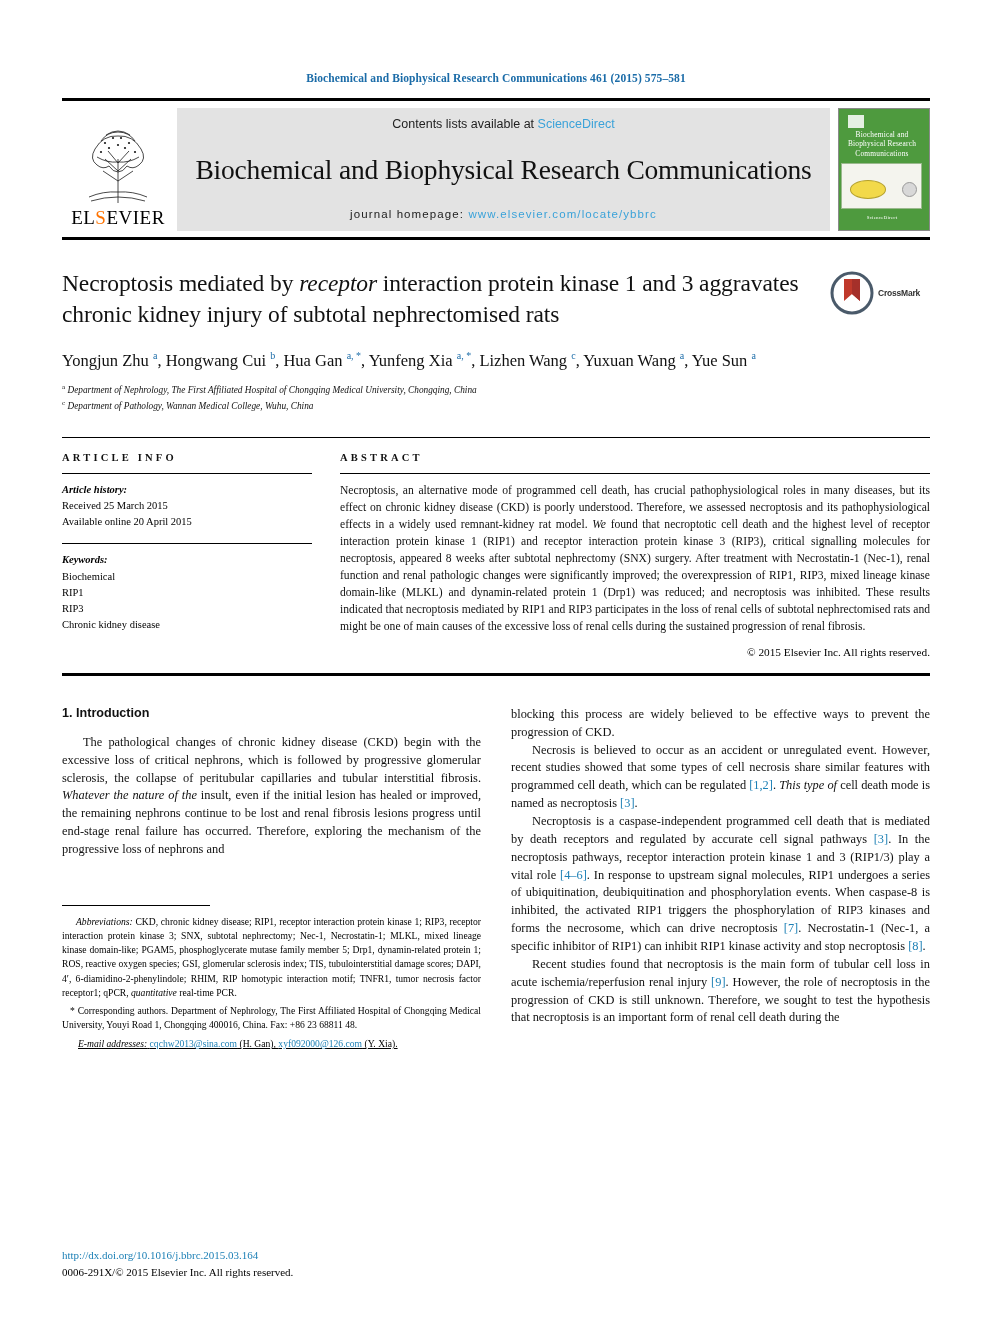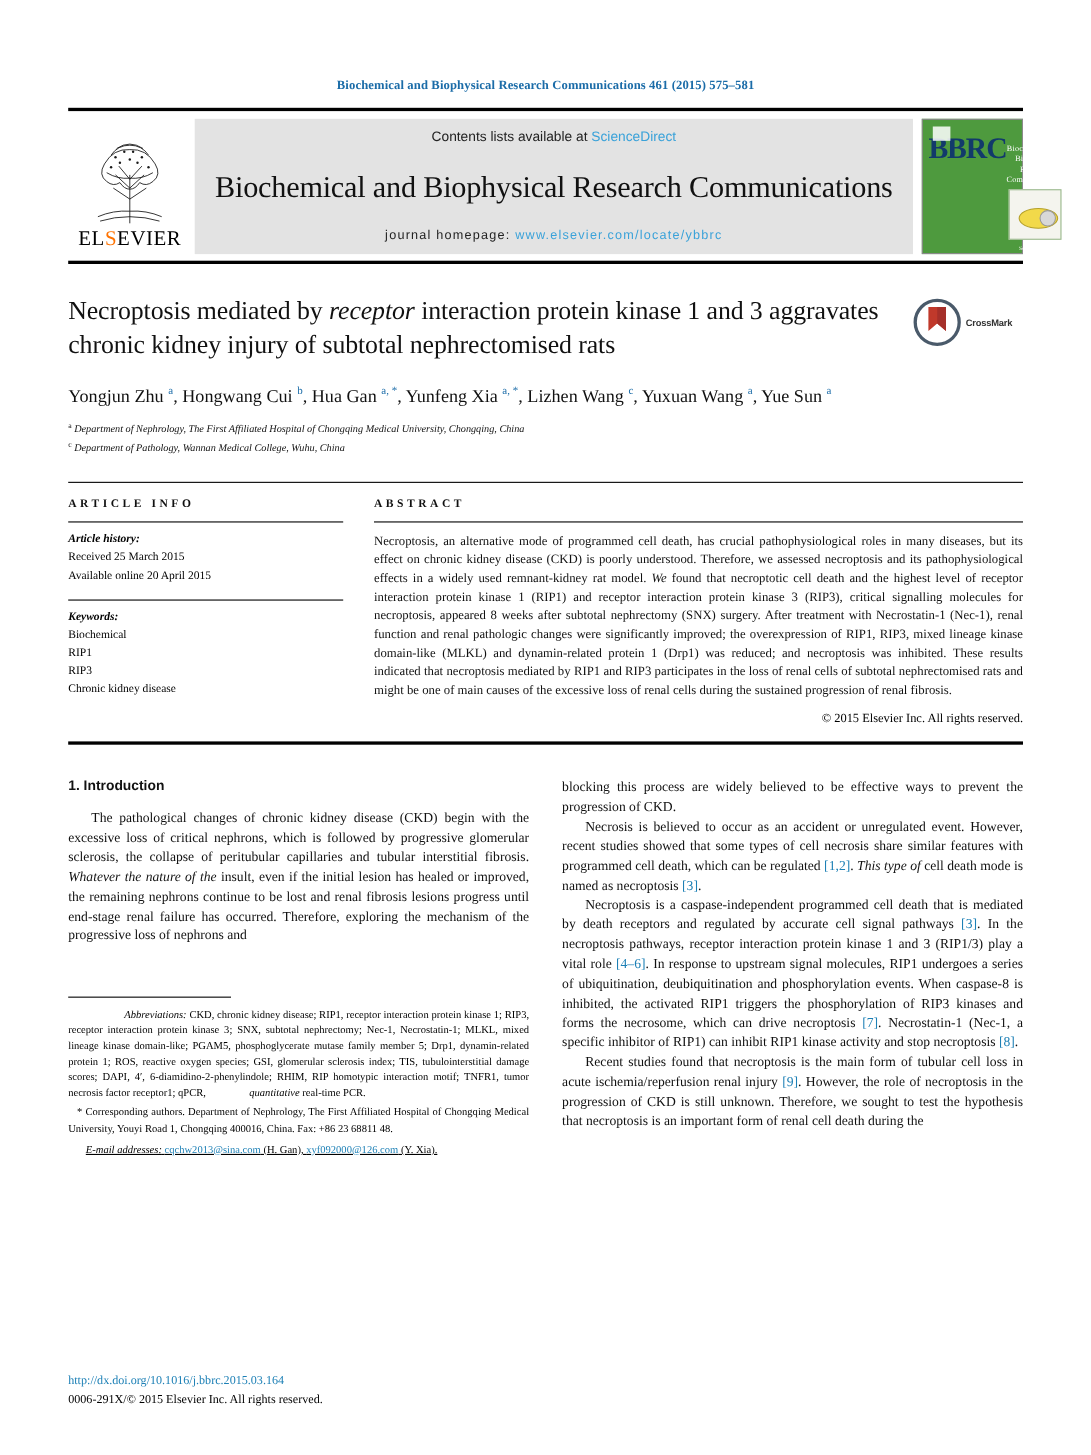--- a/index.html
+++ b/index.html
@@ -296,21 +296,21 @@
     padding-top: 9px;
   }
   .fn {
     font-size: 9.6px;
     line-height: 1.48;
     text-align: justify;
     width: 100%;
   }
   .footnotes-wrap { width: 100%; }
   .fn-abbr { text-indent: 14px; }
-  .fn-abbr i { font-style: italic; margin-left: 37px; }
+  .fn-abbr i { font-style: italic; }
   .fn-corr { margin-top: 4px; text-indent: 8px; }
   .fn-email { margin-top: 5px; text-indent: 16px; text-decoration: underline; }
   .link { color: #1b7fb5; }
   .fn i { font-style: italic; }
 
   .footer-doi {
     position: absolute;
     left: 62px;
     bottom: 43px;
     font-size: 11px;
@@ -361,21 +361,20 @@
           <span>Contents lists available at </span><span class="sd">ScienceDirect</span>
         </div>
         <div class="journal-title">Biochemical and Biophysical Research Communications</div>
         <div class="homepage-line">
           <span>journal homepage: </span><span class="url">www.elsevier.com/locate/ybbrc</span>
         </div>
       </div>
 
       <div class="cover-thumb">
         <div class="cover-els"></div>
-        <div class="cover-letters">BBRC</div>
         <div class="cover-right">
           <div class="cover-jtitle">Biochemical and Biophysical Research Communications</div>
           <div class="cover-figure">
             <div class="cover-cell"></div>
             <div class="cover-cell2"></div>
           </div>
           <div class="cover-footer">ScienceDirect</div>
         </div>
       </div>
 

